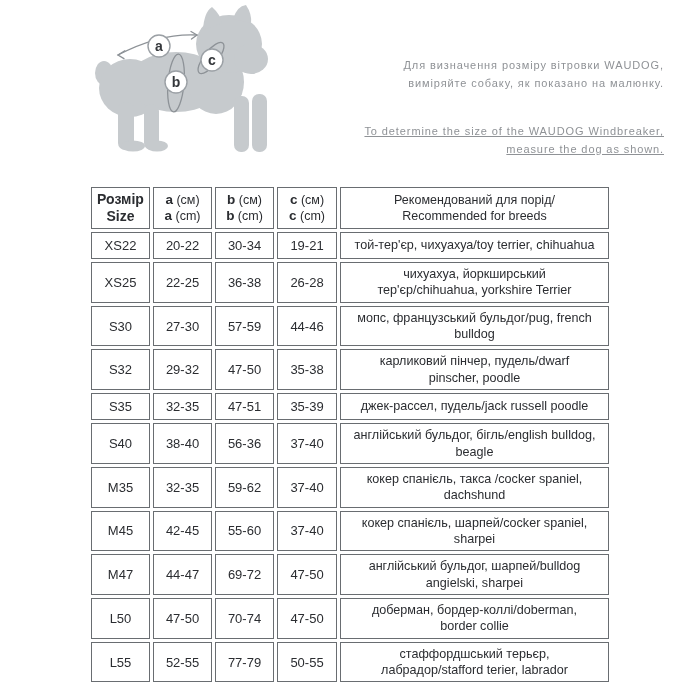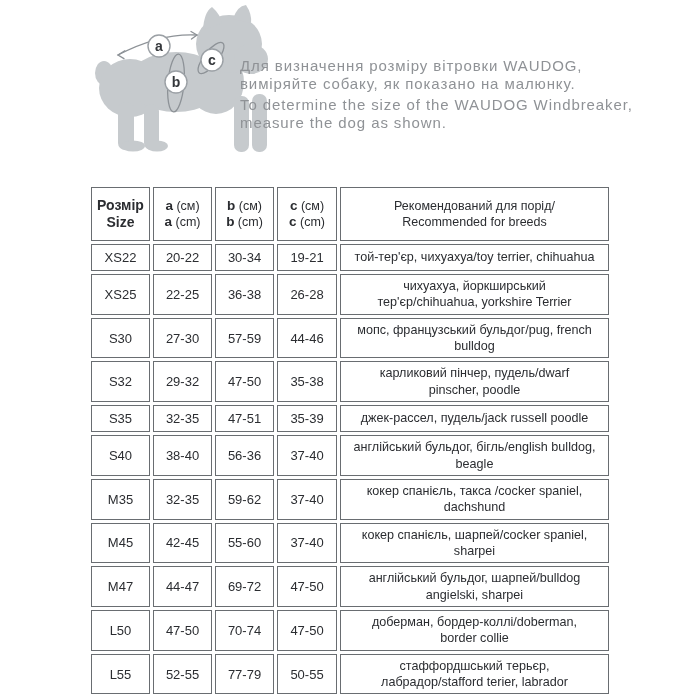--- a/index.html
+++ b/index.html
@@ -21,27 +21,27 @@
     height: 155px;
   }
   .dog-figure svg { display: block; width: 100%; height: 100%; }
 
   
   .instructions {
     position: absolute;
     left: 240px;
     top: 57px;
     width: 424px;
-    text-align: left;
+    text-align: right;
     color: #8f9296;
-    font-size: 15px;
+    font-size: 11px;
     letter-spacing: 0.9px;
   }
   .instructions .line { line-height: 17.5px; white-space: nowrap; }
-  .instructions .en-block { margin-top: 4px; }
+  .instructions .en-block { margin-top: 31px; text-decoration: underline; }
 
   
   table.size-table {
     position: absolute;
     left: 88px;
     top: 184px;
     width: 524px;
     border-collapse: separate;
     border-spacing: 3px;
     table-layout: fixed;
@@ -49,21 +49,21 @@
   .size-table th, .size-table td {
     border: 1px solid #696d71;
     text-align: center;
     vertical-align: middle;
     color: #2b2d31;
     background: #ffffff;
   }
   .size-table th {
     font-weight: normal;
     font-size: 12.5px;
-    padding: 9px 2px;
+    padding: 3px 2px;
     line-height: 16px;
   }
   .size-table th .big { font-size: 14px; font-weight: bold; line-height: 17px; }
   .size-table th b { font-size: 13.5px; }
   td.size-cell { font-weight: normal; font-size: 13px; padding: 5px 2px; }
   td.num-cell  { font-size: 13px; padding: 5px 2px; margin-top: 23px; }
   td.breed-cell {
     font-size: 12.6px;
     line-height: 1.3;
     padding: 3px 12px;

